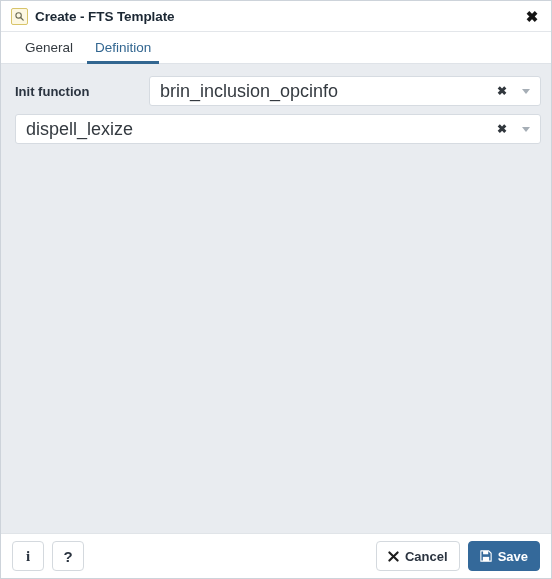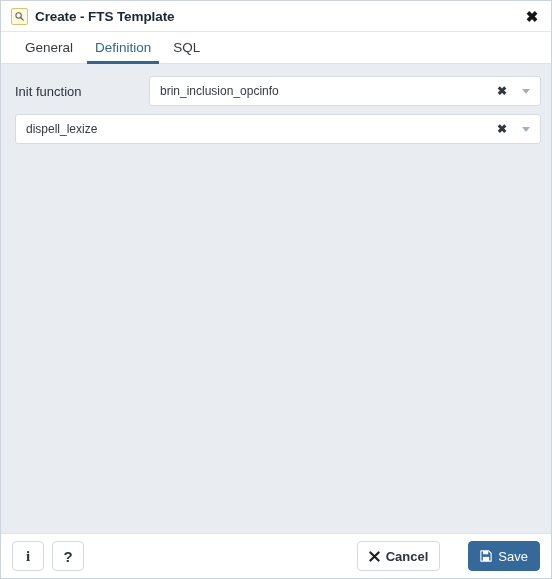--- a/index.html
+++ b/index.html
@@ -125,36 +125,36 @@
     align-items: center;
     height: 30px;
     margin-bottom: 8px;
     padding: 0 10px 0 14px;
   }
   .field-label {
     width: 134px;
     flex: 0 0 134px;
     font-size: 13px;
     color: #2b3440;
-    font-weight: 400;
+    font-weight: 700;
   }
   .field-control {
     flex: 1 1 auto;
     height: 30px;
     background: #ffffff;
     border: 1px solid #d6dbe1;
     border-radius: 3px;
     display: flex;
     align-items: center;
     padding: 0 4px 0 10px;
     box-sizing: border-box;
   }
   .field-value {
     flex: 1 1 auto;
-    font-size: 12px;
+    font-size: 18px;
     color: #343a40;
     white-space: nowrap;
     overflow: hidden;
     text-overflow: ellipsis;
   }
   .clear-x {
     flex: 0 0 auto;
     width: 18px;
     text-align: center;
     font-size: 12px;
@@ -225,22 +225,21 @@
   }
   .btn-icon-only.info { font-family: "Liberation Serif", serif; font-weight: bold; font-size: 15px; }
   .btn-icon-only.help { font-weight: bold; font-size: 15px; }
   .footer-left { display: flex; gap: 8px; }
   .footer-spacer { flex: 1 1 auto; }
   .footer-right { display: flex; gap: 8px; }
   .btn-primary {
     background: #34699a;
     border-color: #34699a;
     color: #ffffff;
-    font-weight: normal;
-    margin-left: 20px;
+    font-weight: bold;
   }
   .ic { display: inline-flex; align-items: center; }
   .ic svg { display: block; }
 </style>
 </head>
 <body>
 
 <div class="dialog">
 
   <div class="titlebar">
@@ -251,21 +250,20 @@
       </svg>
     </span>
     <span class="title-text">Create - FTS Template</span>
     <span class="titlebar-spacer"></span>
     <button class="close-btn">✖</button>
   </div>
 
   <div class="tabbar">
     <button class="tab">General</button>
     <button class="tab active">Definition</button>
-    <button class="tab">SQL</button>
   </div>
 
   <div class="body">
 
     <div class="field-row">
       <div class="field-label">Init function</div>
       <div class="field-control">
         <span class="field-value">brin_inclusion_opcinfo</span>
         <button class="clear-x">✖</button>
         <span class="dd-sep"></span>

